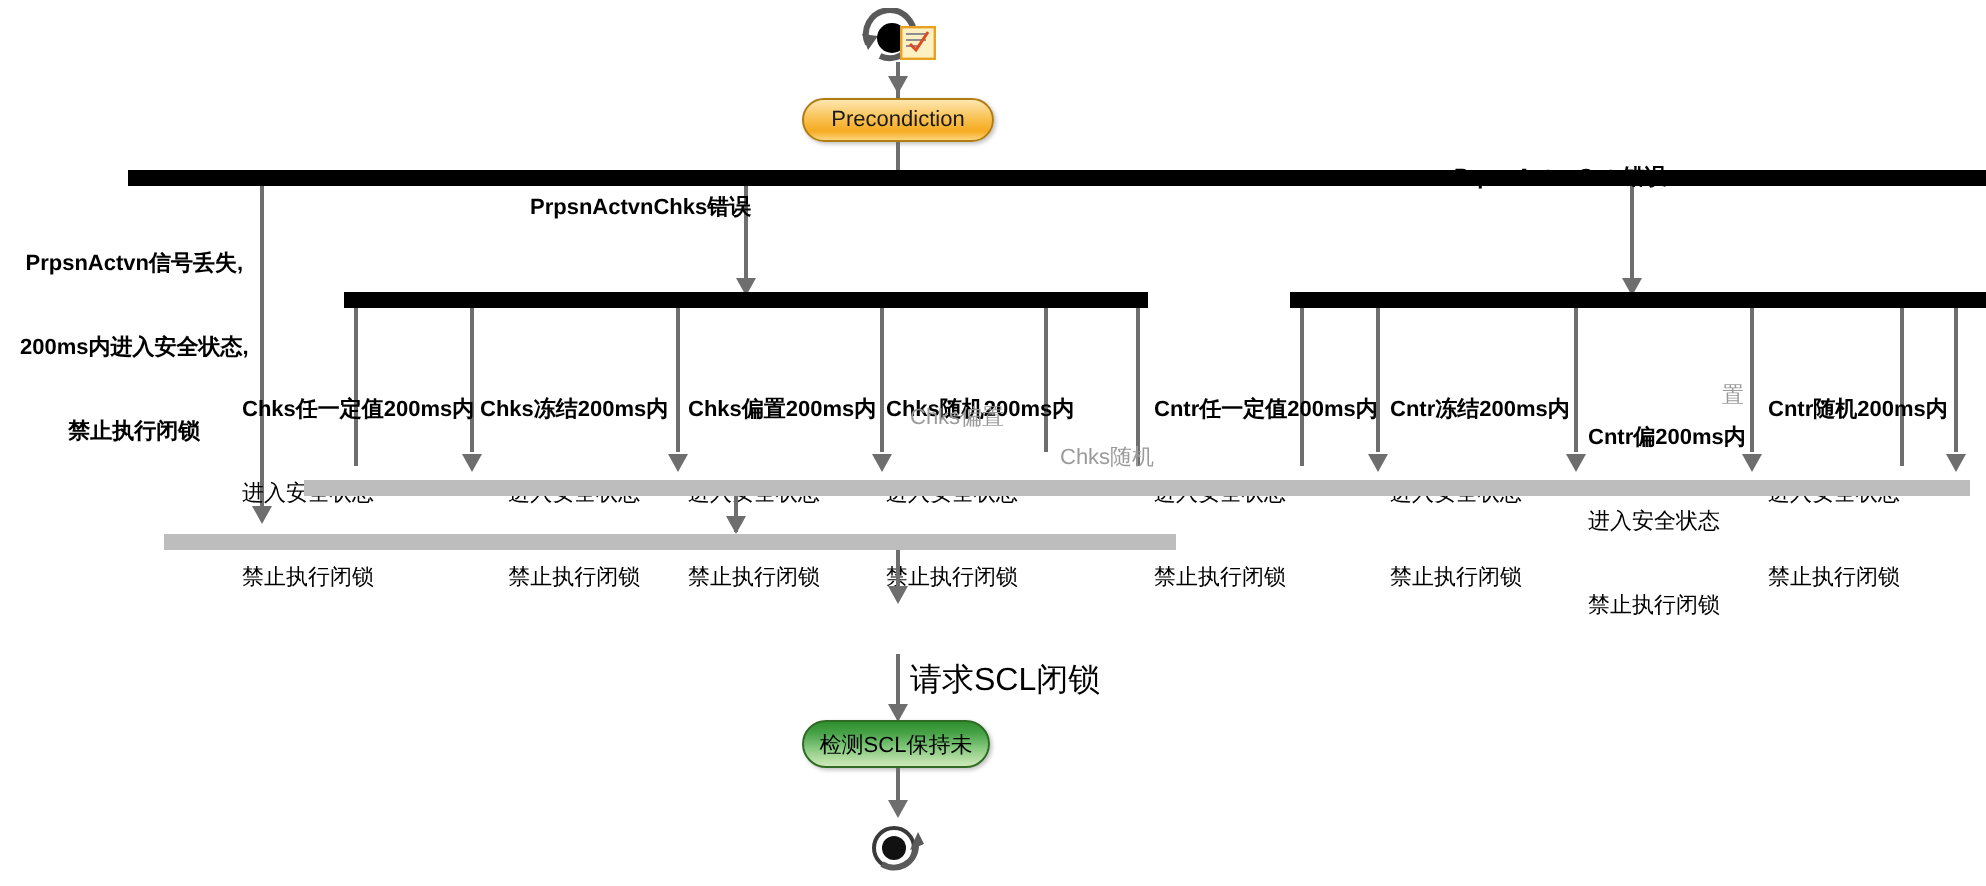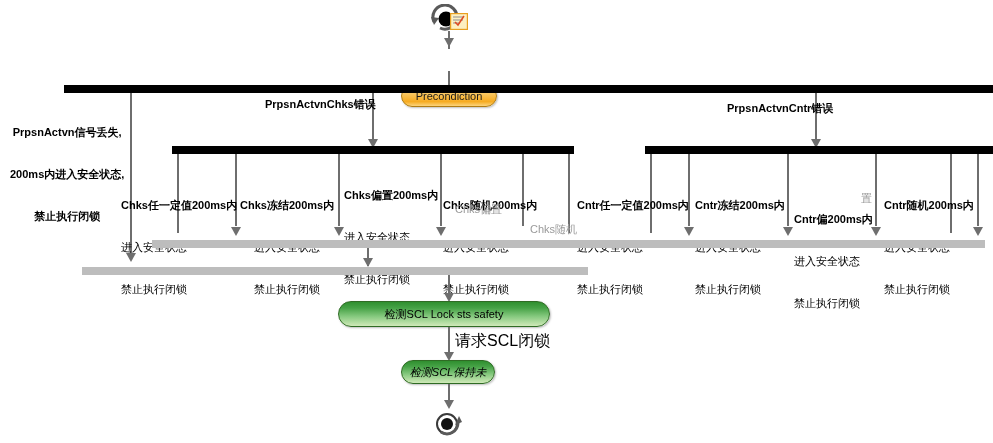--- a/index.html
+++ b/index.html
@@ -57,21 +57,20 @@
     justify-content: center;
     font-size: 11px;
     color: #1a1a1a;
     white-space: nowrap;
     box-sizing: border-box;
   }
   .node-precondition {
     background: linear-gradient(to bottom, #fde7b0 0%, #f9c254 45%, #f6ab21 78%, #fbd47d 100%);
     border: 1px solid #b07d13;
     box-shadow: 1px 1px 2px rgba(0,0,0,0.25);
-    margin-top: 36px;
   }
   .node-green {
     background: linear-gradient(to bottom, #2f8f2f 0%, #46a246 25%, #86c97f 60%, #cfe9b8 100%);
     border: 1px solid #2f6b24;
     color: #000000;
     box-shadow: 1px 1px 2px rgba(0,0,0,0.25);
   }
 
   
   .label {
@@ -150,21 +149,21 @@
   <div class="arrowhead" style="left:811px; top:139px;"></div>
 
   <div class="label-bold" style="left:10px; top:97px;text-align:center;">
     <div>PrpsnActvn信号丢失,</div>
     <div>200ms内进入安全状态,</div>
     <div>禁止执行闭锁</div>
   </div>
 
   <div class="label-bold" style="left:265px; top:97px;">PrpsnActvnChks错误</div>
 
-  <div class="label-bold" style="left:727px; top:101px;">PrpsnActvnCntr错误</div>
+  <div class="label-bold" style="left:727px; top:82px;">PrpsnActvnCntr错误</div>
 
   <div class="bar-black" style="left:172px; top:146px; width:402px;"></div>
   <div class="bar-black" style="left:645px; top:146px; width:348px;"></div>
 
   <div class="vline" style="left:177px; top:154px; height:79px;"></div>
   <div class="vline" style="left:235px; top:154px; height:72px;"></div>
   <div class="arrowhead" style="left:231px; top:227px;"></div>
   <div class="vline" style="left:338px; top:154px; height:72px;"></div>
   <div class="arrowhead" style="left:334px; top:227px;"></div>
   <div class="vline" style="left:440px; top:154px; height:72px;"></div>
@@ -188,21 +187,21 @@
     <div>进入安全状态</div>
     <div>禁止执行闭锁</div>
   </div>
 
   <div class="label" style="left:240px; top:170px;text-align:center;">
     <div class="hdr">Chks冻结200ms内</div>
     <div>进入安全状态</div>
     <div>禁止执行闭锁</div>
   </div>
 
-  <div class="label" style="left:344px; top:160px;">
+  <div class="label" style="left:344px; top:170px;">
     <div class="hdr">Chks偏置200ms内</div>
     <div>进入安全状态</div>
     <div>禁止执行闭锁</div>
   </div>
 
   <div class="label" style="left:443px; top:170px;">
     <div class="hdr">Chks随机200ms内</div>
     <div>进入安全状态</div>
     <div>禁止执行闭锁</div>
   </div>
@@ -238,27 +237,26 @@
   <div class="bar-gray" style="left:152px; top:240px; width:833px;"></div>
 
   <div class="vline" style="left:367px; top:248px; height:18px;"></div>
   <div class="arrowhead" style="left:363px; top:258px;"></div>
 
   <div class="bar-gray" style="left:82px; top:267px; width:506px;"></div>
 
   <div class="vline" style="left:448px; top:275px; height:24px;"></div>
   <div class="arrowhead" style="left:444px; top:293px;"></div>
 
-  <div class="node node-green" style="left:338px; top:301px; width:212px; height:26px;">检测SCL Lock sts safety</div>
 
   <div class="vline" style="left:448px; top:327px; height:32px;"></div>
   <div class="arrowhead" style="left:444px; top:352px;"></div>
   <div class="label-plain" style="left:455px; top:334px;">请求SCL闭锁</div>
 
-  <div class="node node-green" style="left:401px; top:360px; width:94px; height:24px;font-style:italic;">检测SCL保持未</div>
+  <div class="node node-green" style="left:401px; top:360px; width:94px; height:24px;">检测SCL保持未</div>
 
   <div class="vline" style="left:448px; top:384px; height:22px;"></div>
   <div class="arrowhead" style="left:444px; top:400px;"></div>
 
   <div class="marker" style="left:428px; top:410px; width:44px; height:30px;">
     <svg width="44" height="30" viewBox="0 0 44 30">
       <circle cx="19" cy="14" r="10" fill="none" stroke="#3a3a3a" stroke-width="2"></circle>
       <circle cx="19" cy="14" r="6" fill="#111111"></circle>
       <path d="M13,22 A11,11 0 0 0 30,13" fill="none" stroke="#5a5a5a" stroke-width="3"></path>
       <polygon points="27,15 34,12 31,6" fill="#5a5a5a"></polygon>

